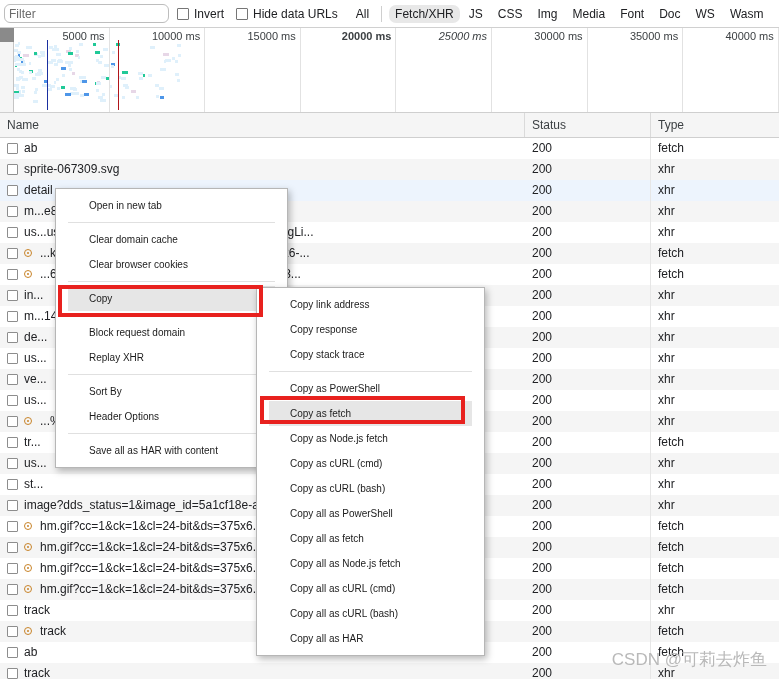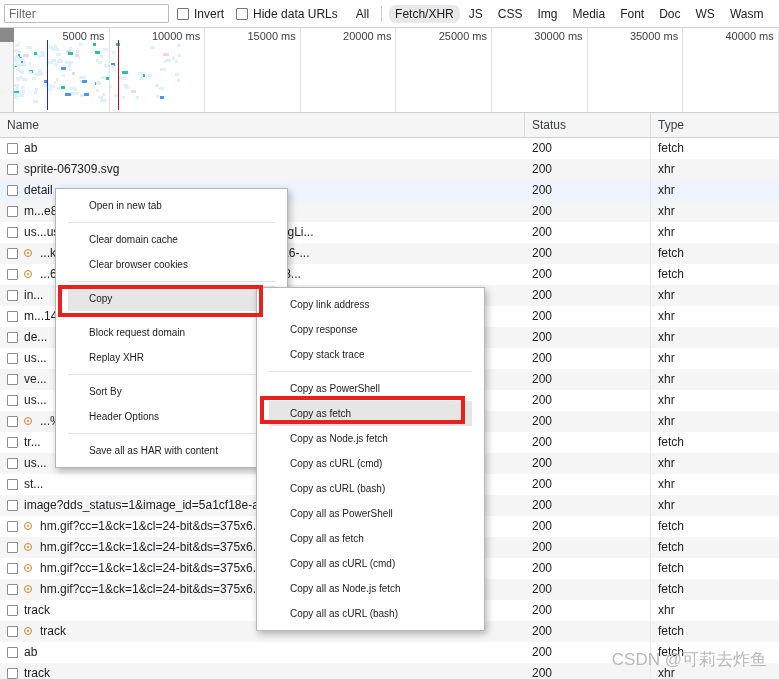--- a/index.html
+++ b/index.html
@@ -29,21 +29,21 @@
     padding: 0 2px 0 4px;
     gap: 0;
     white-space: nowrap;
     overflow: hidden;
   }
   .filter-input {
     width: 168px;
     height: 19px;
     box-sizing: border-box;
     border: 1px solid #bdbdbd;
-    border-radius: 1px;
+    border-radius: 6px;
     background: #fff;
     font-family: "Liberation Sans", sans-serif;
     font-size: 12px;
     color: #5f6368;
     padding: 0 4px;
     outline: none;
     margin-right: 8px;
   }
   .filter-input::placeholder { color: #6b6b6b; opacity: 1; }
 
@@ -325,24 +325,24 @@
   <div class="ruler" id="ruler">
       <div class="tick" style="left: 0px; width: 95.6px;">
         <span>5000 ms</span>
       </div>
       <div class="tick" style="left: 95.6px; width: 95.6px;">
         <span>10000 ms</span>
       </div>
       <div class="tick" style="left: 191.2px; width: 95.6px;">
         <span>15000 ms</span>
       </div>
-      <div class="tick" style="left: 286.8px; width: 95.6px;">
+      <div class="tick" style="left: 286.8px; width: 95.6px; font-weight: bold;">
         <span>20000 ms</span>
       </div>
-      <div class="tick" style="left: 382.4px; width: 95.6px;">
+      <div class="tick" style="left: 382.4px; width: 95.6px; font-style: italic;">
         <span>25000 ms</span>
       </div>
       <div class="tick" style="left: 478px; width: 95.6px;">
         <span>30000 ms</span>
       </div>
       <div class="tick" style="left: 573.6px; width: 95.6px;">
         <span>35000 ms</span>
       </div>
       <div class="tick" style="left: 669.2px; width: 95.6px;">
         <span>40000 ms</span>
@@ -752,21 +752,22 @@
     <div class="mi"><span>Copy response</span></div>
     <div class="mi"><span>Copy stack trace</span></div>
     <div class="msep"></div>
     <div class="mi"><span>Copy as PowerShell</span></div>
     <div class="mi hl"><span>Copy as fetch</span></div>
     <div class="mi"><span>Copy as Node.js fetch</span></div>
     <div class="mi"><span>Copy as cURL (cmd)</span></div>
     <div class="mi"><span>Copy as cURL (bash)</span></div>
     <div class="mi"><span>Copy all as PowerShell</span></div>
     <div class="mi"><span>Copy all as fetch</span></div>
+    <div class="mi"><span>Copy all as Node.js fetch</span></div>
     <div class="mi"><span>Copy all as cURL (cmd)</span></div>
-    <div class="mi"><span>Copy all as Node.js fetch</span></div>
     <div class="mi"><span>Copy all as cURL (bash)</span></div>
+    <div class="mi"><span>Copy all as HAR</span></div>
   </div>
 
 <div class="annot" id="annot-copy"></div>
 <div class="annot" id="annot-fetch"></div>
 
 <div class="watermark">CSDN @可莉去炸鱼</div>
 
 </body></html>

